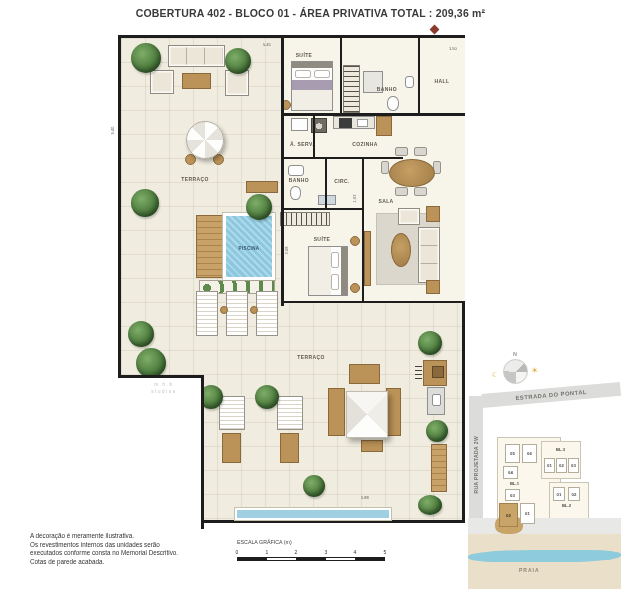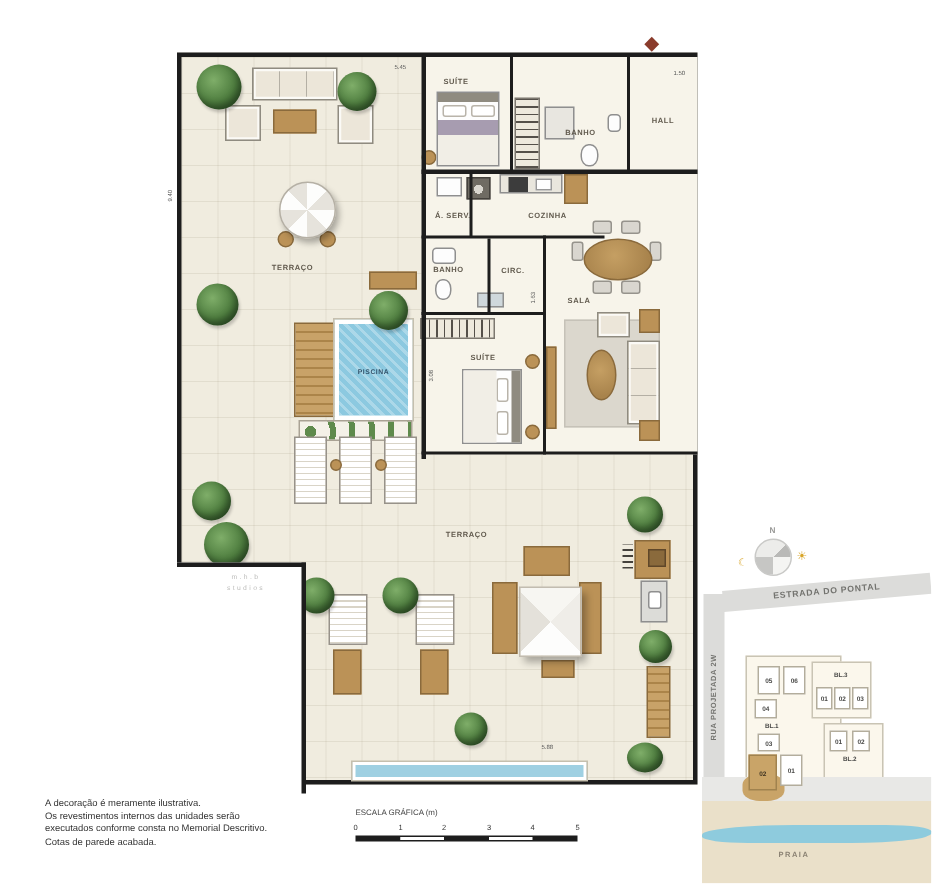--- a/index.html
+++ b/index.html
@@ -30,20 +30,21 @@
   .maplabel{position:absolute;font-weight:bold;color:#73736f;white-space:nowrap}
   #notch{position:absolute;left:-3px;top:337px;width:86px;height:154px;background:#fff;border-top:3px solid #1d1d1d;border-right:3px solid #1d1d1d;z-index:50}
   #watermark{position:absolute;left:14px;top:4px;width:64px;text-align:center;color:#bdbdbb;font-size:4.5px;letter-spacing:1.6px;line-height:1.5}
   .disc-line{font-size:6.3px;color:#333;line-height:1.35}
 </style>
 </head>
 <body>
 
 <div id="stage">
 
+  <div id="page-title">COBERTURA 402 - BLOCO 01 - ÁREA PRIVATIVA TOTAL :  209,36 m²</div>
 
   <div class="abs" style="left:431px;top:26px;width:7px;height:7px;background:#8a3b2b;transform:rotate(45deg);"></div>
 
   <div id="plan">
 
     <div class="roomfloor" style="left:160px;top:0;width:184px;height:265px"></div>
 
     <div class="wall" style="left:160px;top:0;width:3px;height:268px"></div>
     <div class="wall" style="left:160px;top:75px;width:184px;height:3px"></div>
     <div class="wall" style="left:160px;top:119px;width:122px;height:2px"></div>

